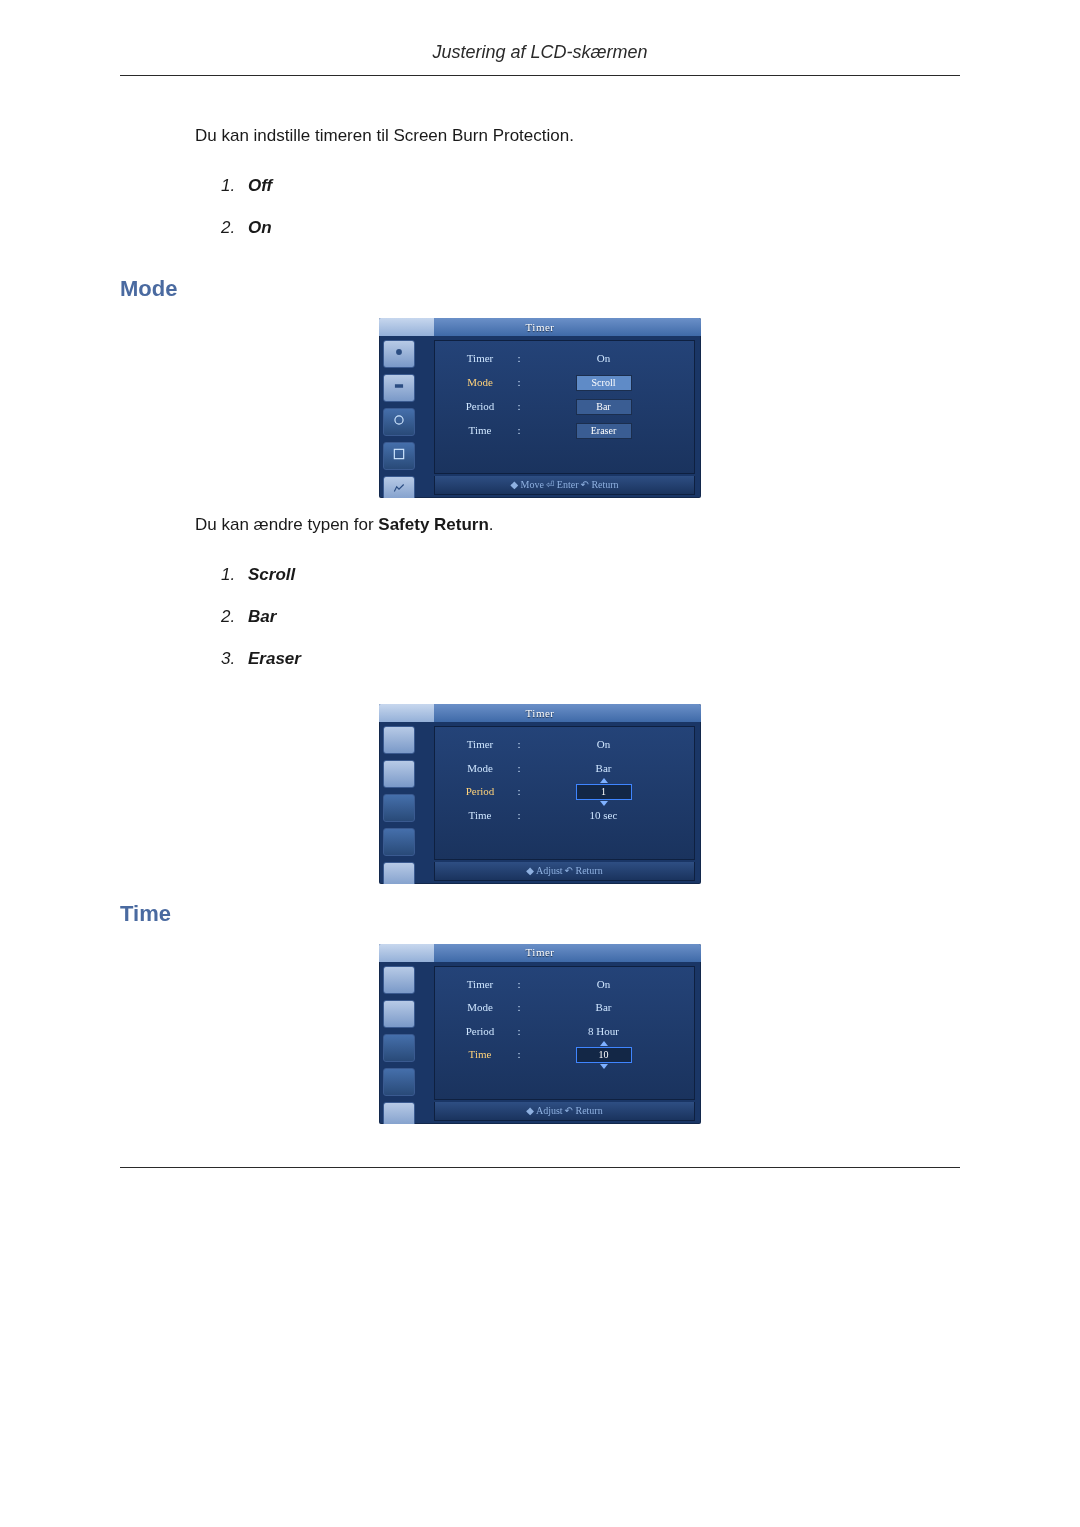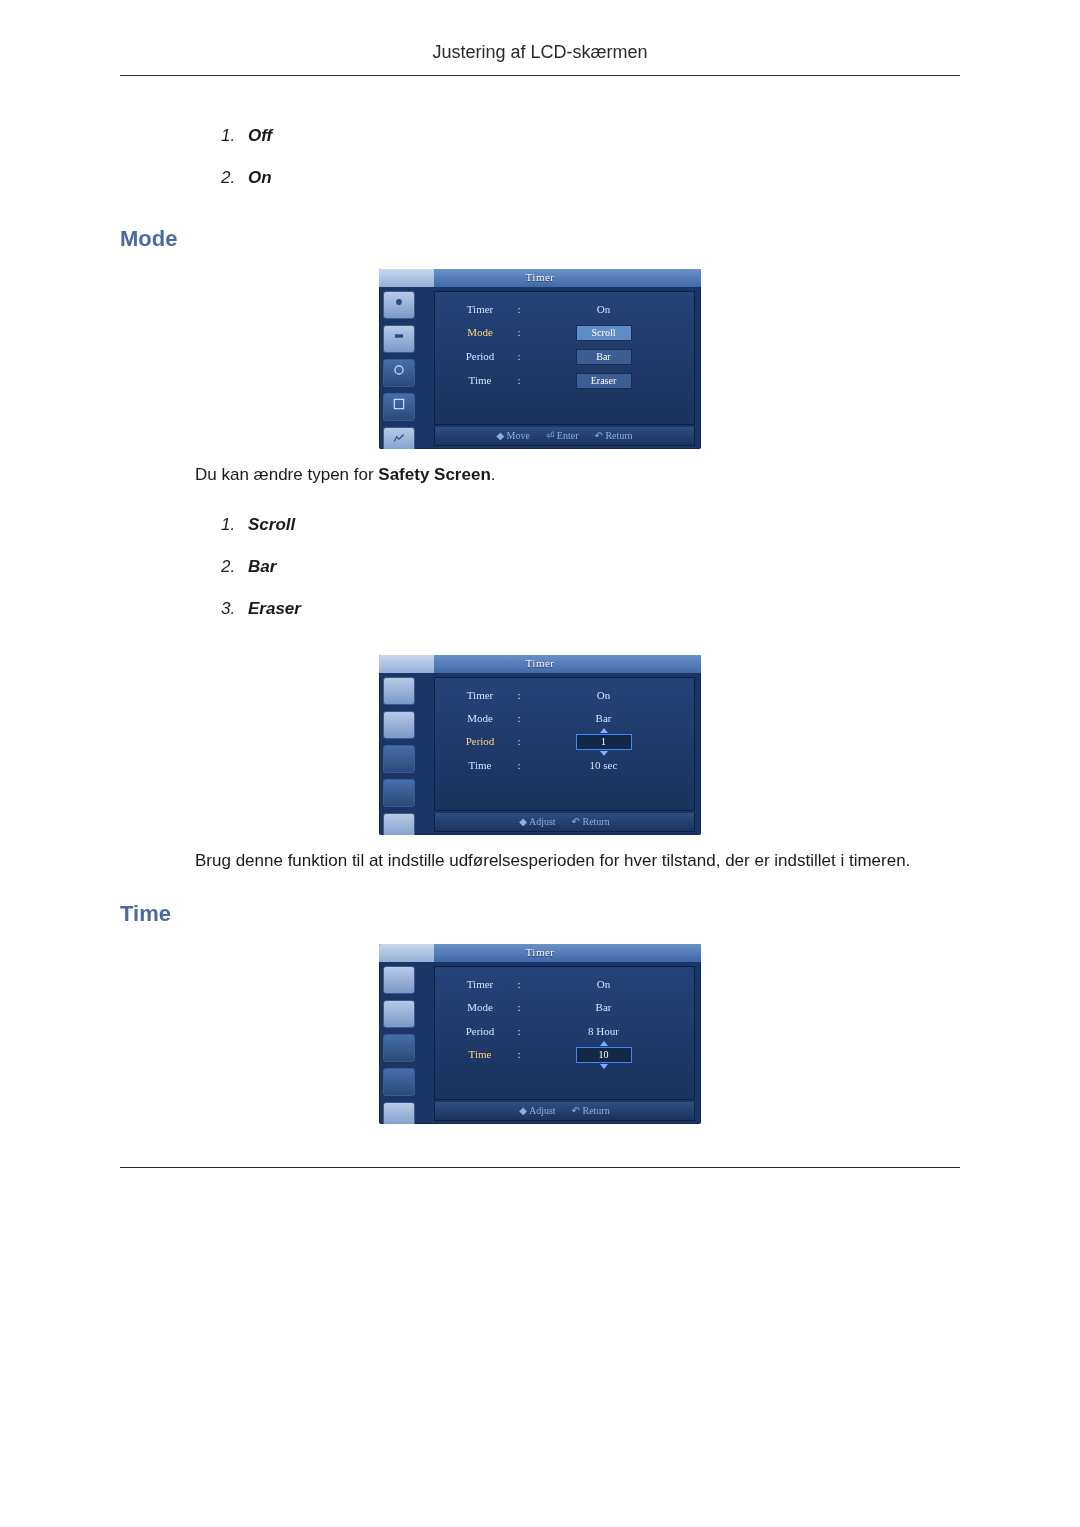--- a/index.html
+++ b/index.html
@@ -14,20 +14,21 @@
   .page {
     width: 1080px;
     margin: 0 auto;
     padding: 40px 0 60px;
   }
   .header-title {
     text-align: center;
     font-size: 18px;
     color: #2a2a2a;
     padding-bottom: 10px;
+    font-style: italic;
   }
   .header-rule {
     border: none;
     border-top: 1px solid #2a2a2a;
     margin: 0 120px 48px;
   }
   .footer-rule {
     border: none;
     border-top: 1px solid #2a2a2a;
     margin: 36px 120px 0;
@@ -142,36 +143,37 @@
     font-size:10px; text-align:center;
   }
   .osd .spin .arr-up, .osd .spin .arr-dn {
     position:absolute; left:50%; transform:translateX(-50%);
     width:0;height:0;border-left:4px solid transparent;border-right:4px solid transparent;
   }
   .osd .spin .arr-up { top:-7px; border-bottom:5px solid #7fb1ff; }
   .osd .spin .arr-dn { bottom:-7px; border-top:5px solid #7fb1ff; }
   .osd .footer {
     position:absolute; left:55px; right:6px; bottom:3px;
-    height:18px; display:flex; justify-content:center; gap:16px;
+    height:18px; display:flex; justify-content:center; gap:2px;
     align-items:center; color:#8eb0e0; font-size:10px;
     background: linear-gradient(#2e4e83,#1a335e);
     border:1px solid #0e2040; border-top:none;
   }
   .icon-inline svg { width:14px; height:14px; }
 </style>
 </head>
 <body>
 
 <div class="page">
   <div class="header-title">Justering af LCD-skærmen</div>
   <hr class="header-rule">
 
   <div class="content">
 
+    <p class="para">Du kan indstille timeren til Screen Burn Protection.</p>
 
     <ol class="num">
       <li><span class="b">Off</span></li>
       <li><span class="b">On</span></li>
     </ol>
 
     <h3 class="sec">Mode</h3>
 
     <div class="sc-wrap">
       <div class="osd">
@@ -229,21 +231,21 @@
         </div>
         <div class="footer">
           <span>◆ <span>Move</span></span>
           <span>⏎ <span>Enter</span></span>
           <span>↶ <span>Return</span></span>
         </div>
       </div>
     </div>
 
     <p class="para">
-      <span>Du kan ændre typen for </span><span class="b">Safety Screen</span><span>.</span>
+      <span>Du kan ændre typen for </span><span class="b">Safety Return</span><span>.</span>
     </p>
     <ol class="num">
       <li><span class="b">Scroll</span></li>
       <li><span class="b">Bar</span></li>
       <li><span class="b">Eraser</span></li>
     </ol>
 
     <div class="sc-wrap">
       <div class="osd">
         <div class="titlebar">
@@ -277,21 +279,20 @@
               <span class="colon">:</span>
               <span class="v">10 sec</span>
             </div>
         </div>
         <div class="footer">
           <span>◆ <span>Adjust</span></span>
           <span>↶ <span>Return</span></span>
         </div>
       </div>
     </div>
-    <p class="para-wide">Brug denne funktion til at indstille udførelsesperioden for hver tilstand, der er indstillet i timeren.</p>
 
     <h3 class="sec">Time</h3>
     <div class="sc-wrap">
       <div class="osd">
         <div class="titlebar">
             <span>Timer</span>
           </div>
         <div class="sidebar">
           <div class="sbtn light"></div>
           <div class="sbtn light"></div>

